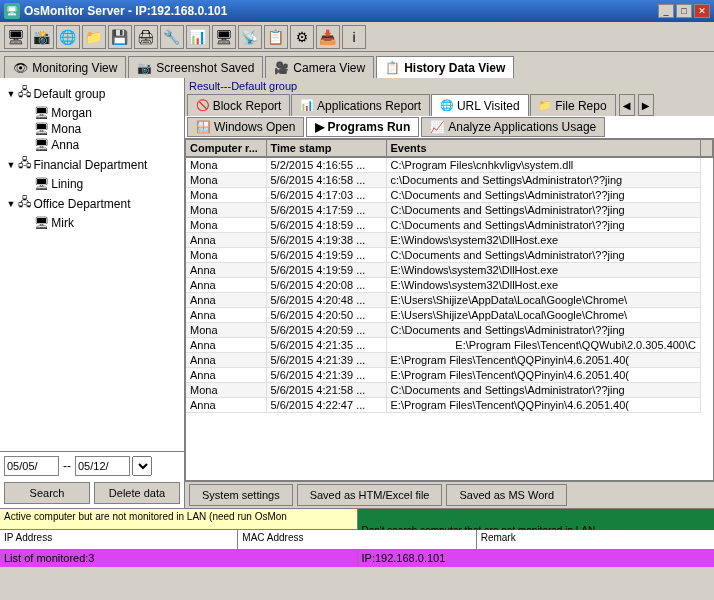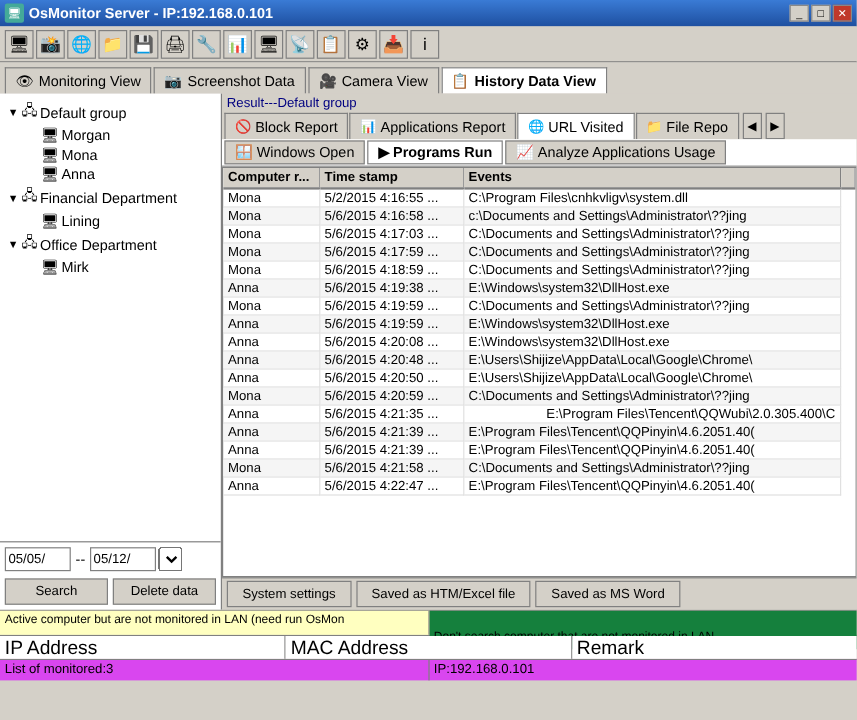--- a/index.html
+++ b/index.html
@@ -244,21 +244,21 @@
     }
     .status-table-row {
       display: flex;
       border-top: 1px solid #808080;
       height: 20px;
     }
     .status-cell {
       flex: 1;
       border-right: 1px solid #808080;
       padding: 2px 4px;
-      font-size: 16px;
+      font-size: 10px;
       background: white;
     }
     .status-cell:last-child { border-right: none; }
     .status-bar {
       display: flex;
       border-top: 1px solid #808080;
       height: 18px;
       background: #d946ef;
     }
     .status-bar-left {
@@ -305,21 +305,21 @@
   <div class="toolbar-btn">ℹ</div>
 </div>
 
 <div class="tabs-row">
   <div class="tab">
     <span class="tab-icon">👁</span>
     <span>Monitoring View</span>
   </div>
   <div class="tab">
     <span class="tab-icon">📷</span>
-    <span>Screenshot Data</span>
+    <span>Screenshot Saved</span>
   </div>
   <div class="tab">
     <span class="tab-icon">🎥</span>
     <span>Camera View</span>
   </div>
   <div class="tab active">
     <span class="tab-icon">📋</span>
     <span>History Data View</span>
   </div>
 </div>

